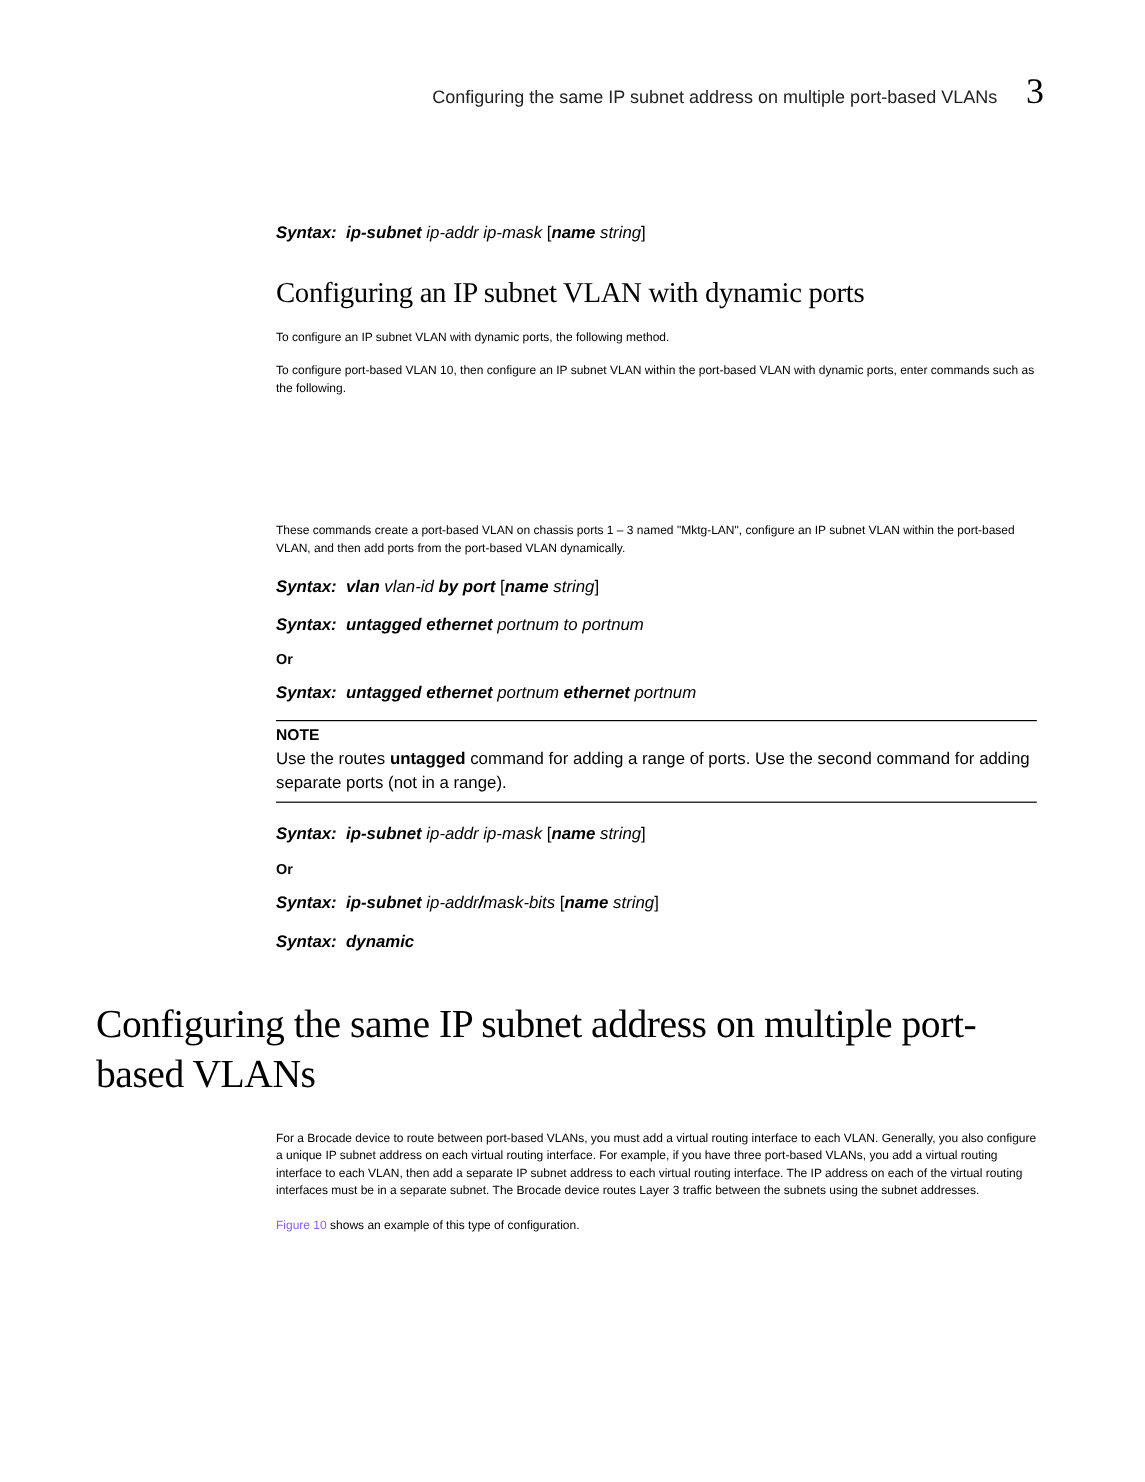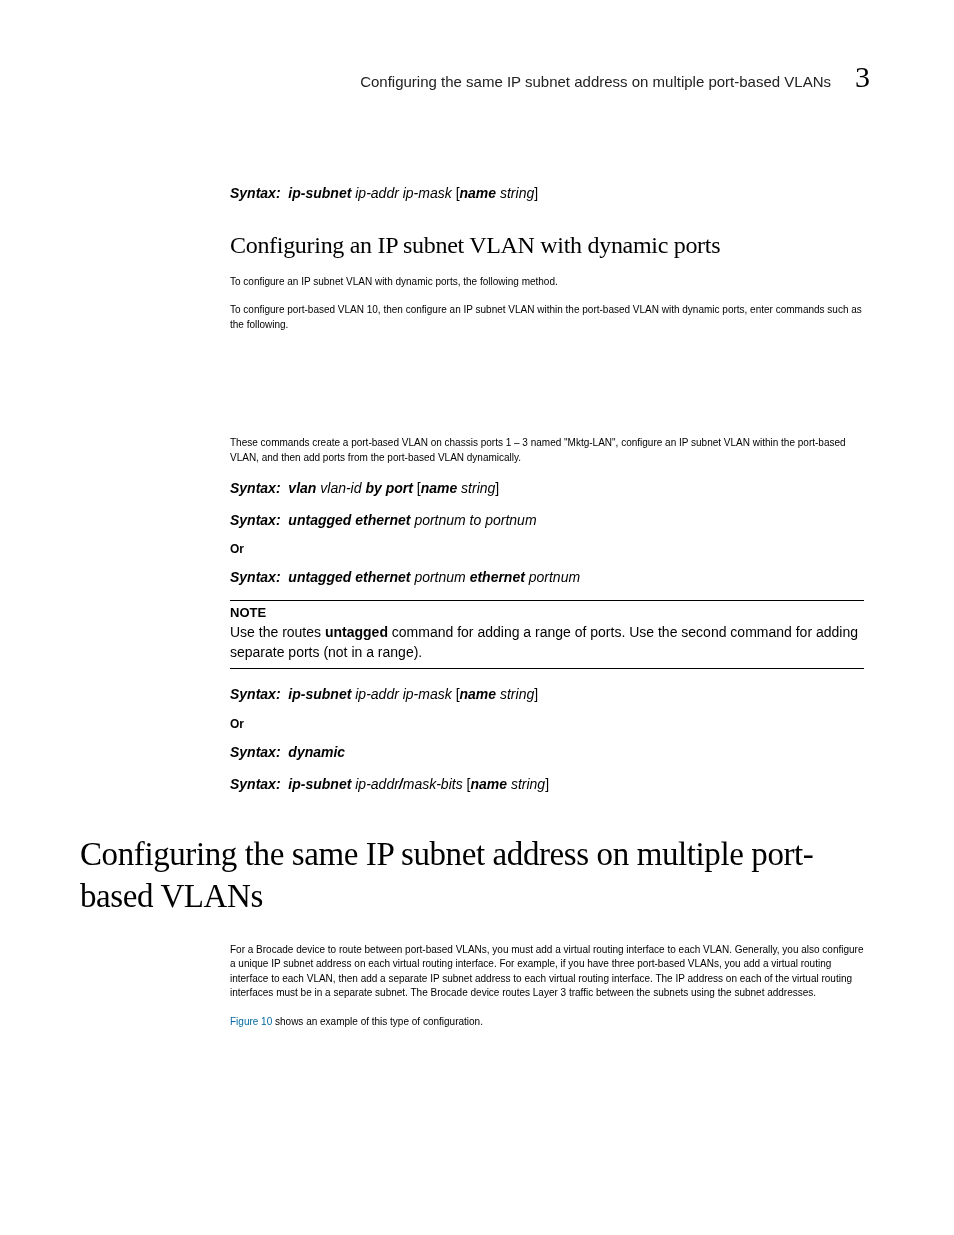--- a/index.html
+++ b/index.html
@@ -80,21 +80,21 @@
   h1.section-head {
     font-family: Georgia, 'Times New Roman', serif;
     font-size: 33px;
     font-weight: 400;
     letter-spacing: -0.4px;
     line-height: 1.25;
     margin-top: 40px;
     margin-bottom: 26px;
     padding-left: 0;
   }
-  .link { color: #0369a1; }
+  .link { color: #8b5cf6; }
 </style>
 </head>
 <body>
 
 <div class="page">
   <div class="header">
     <span class="header-title">Configuring the same IP subnet address on multiple port-based VLANs</span>
     <span class="header-chapter">3</span>
   </div>
 
@@ -154,29 +154,29 @@
       <span class="bold">ip-subnet</span>
       <span class="ital">ip-addr ip-mask</span>
       <span>[</span><span class="bold">name</span>
       <span class="ital">string</span><span>]</span>
     </div>
 
     <div class="or-line">Or</div>
 
     <div class="syntax-line">
       <span class="bold">Syntax:</span>&nbsp;
-      <span class="bold">dynamic</span>
+      <span class="bold">ip-subnet</span>
+      <span class="ital">ip-addr</span><span class="bold">/</span><span class="ital">mask-bits</span>
+      <span>[</span><span class="bold">name</span>
+      <span class="ital">string</span><span>]</span>
     </div>
 
     <div class="syntax-line">
       <span class="bold">Syntax:</span>&nbsp;
-      <span class="bold">ip-subnet</span>
-      <span class="ital">ip-addr</span><span class="bold">/</span><span class="ital">mask-bits</span>
-      <span>[</span><span class="bold">name</span>
-      <span class="ital">string</span><span>]</span>
+      <span class="bold">dynamic</span>
     </div>
 
   </div>
 
   <h1 class="section-head">Configuring the same IP subnet address on multiple port-based VLANs</h1>
 
   <div class="content">
     <p class="para">For a Brocade device to route between port-based VLANs, you must add a virtual routing interface to each VLAN. Generally, you also configure a unique IP subnet address on each virtual routing interface. For example, if you have three port-based VLANs, you add a virtual routing interface to each VLAN, then add a separate IP subnet address to each virtual routing interface. The IP address on each of the virtual routing interfaces must be in a separate subnet. The Brocade device routes Layer 3 traffic between the subnets using the subnet addresses.</p>
     <p class="para">
       <span class="link">Figure 10</span><span> shows an example of this type of configuration.</span>

